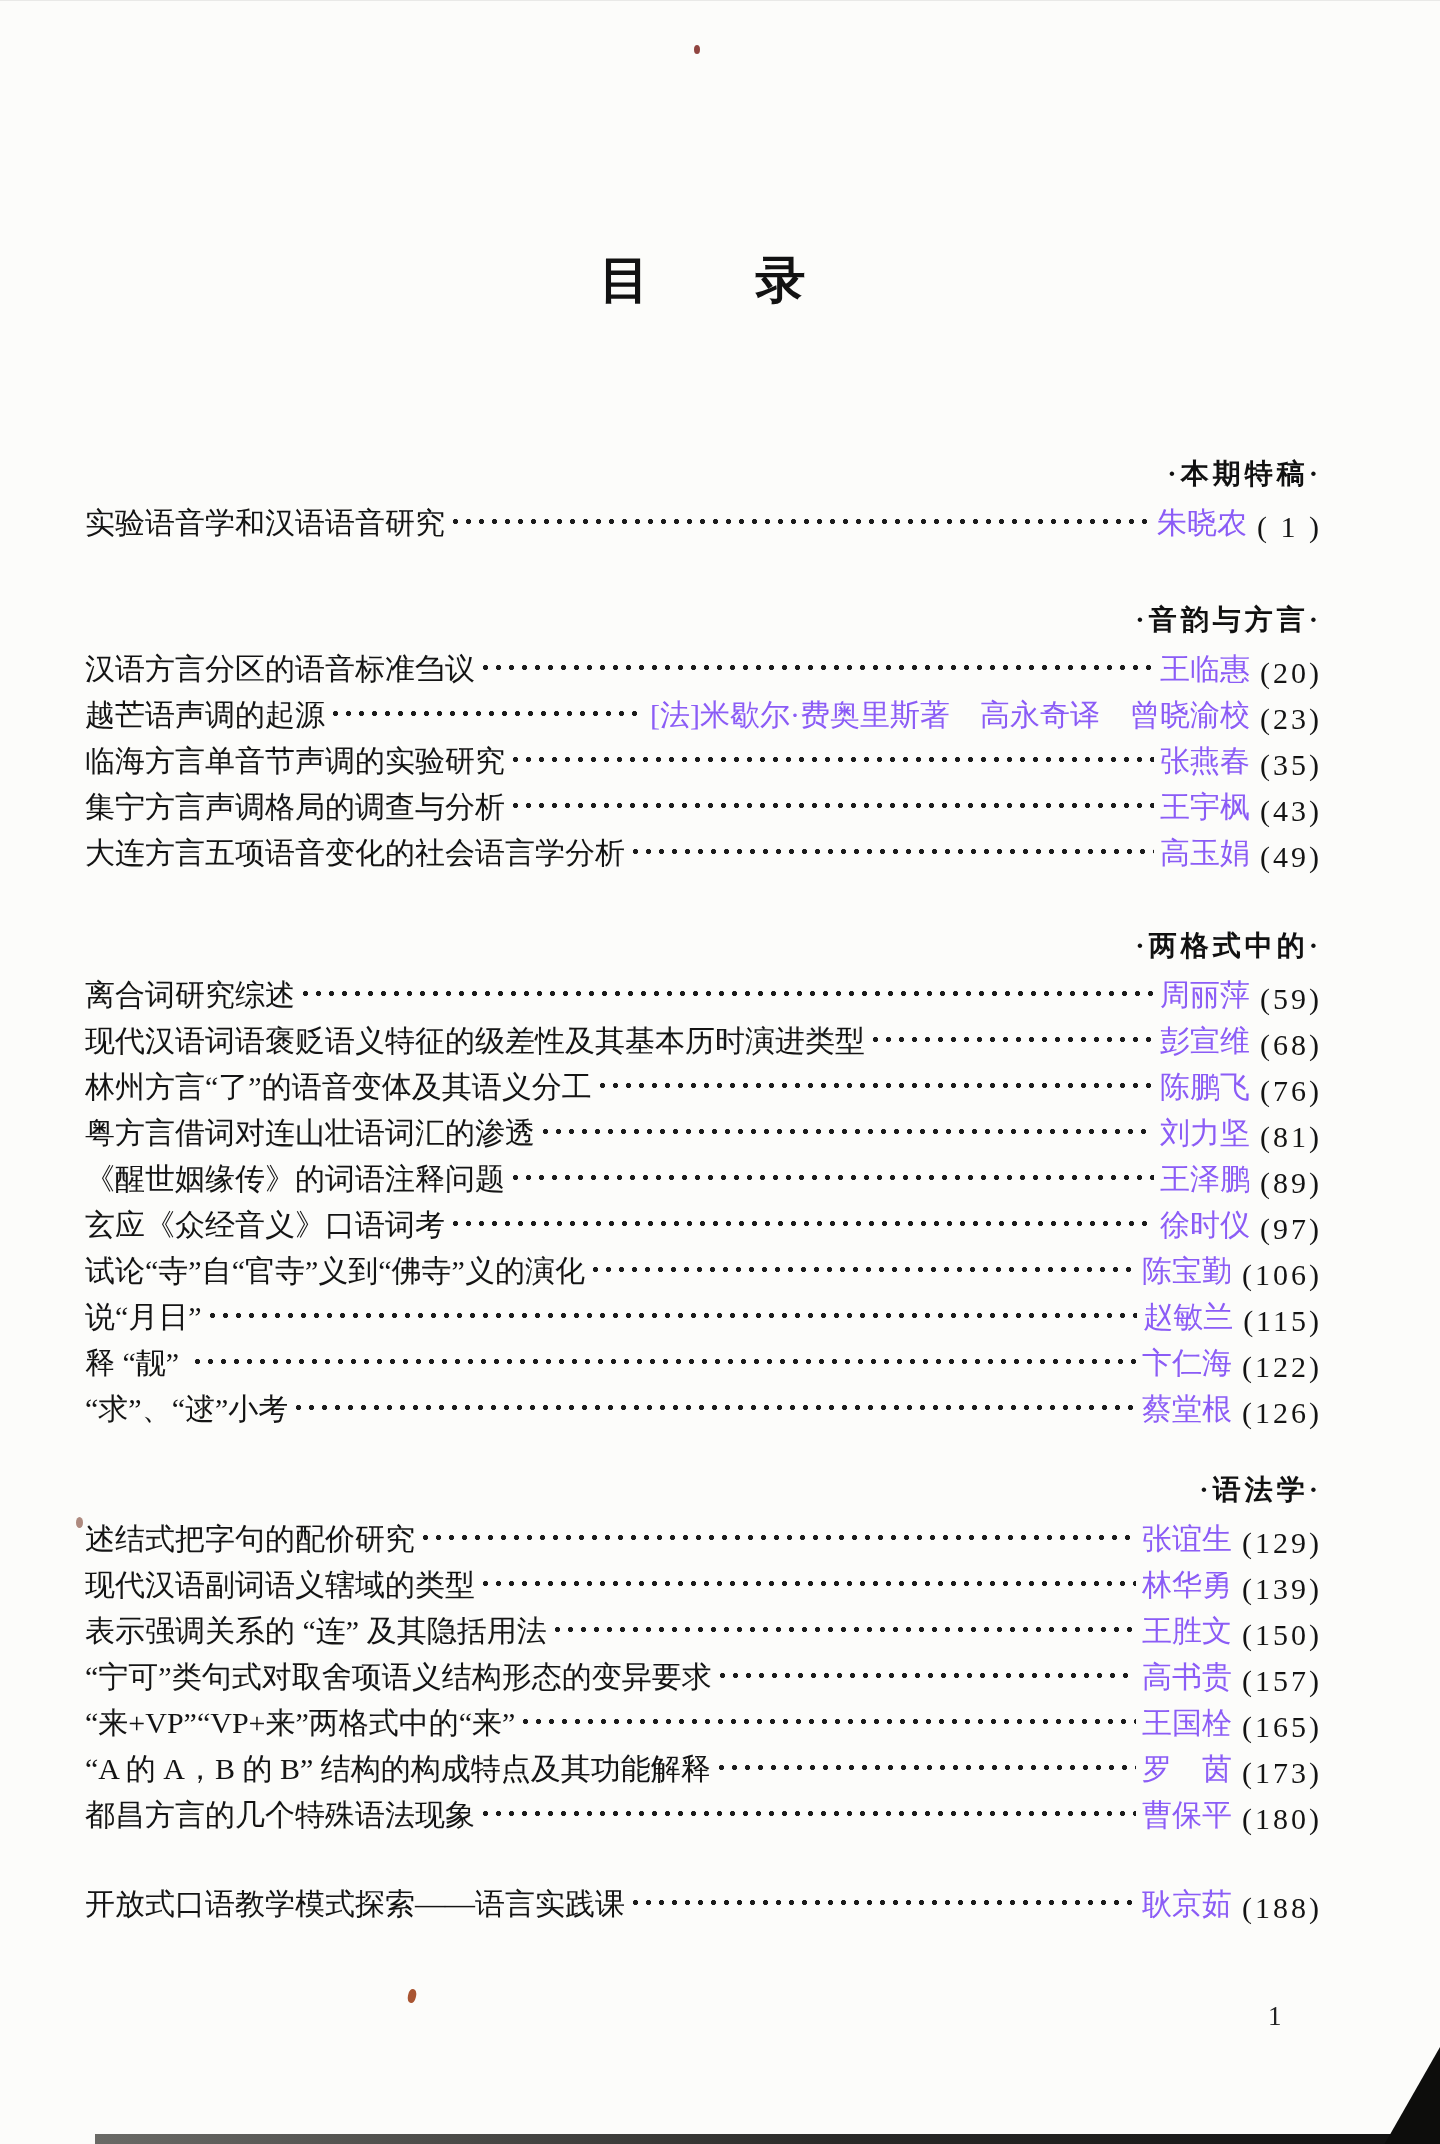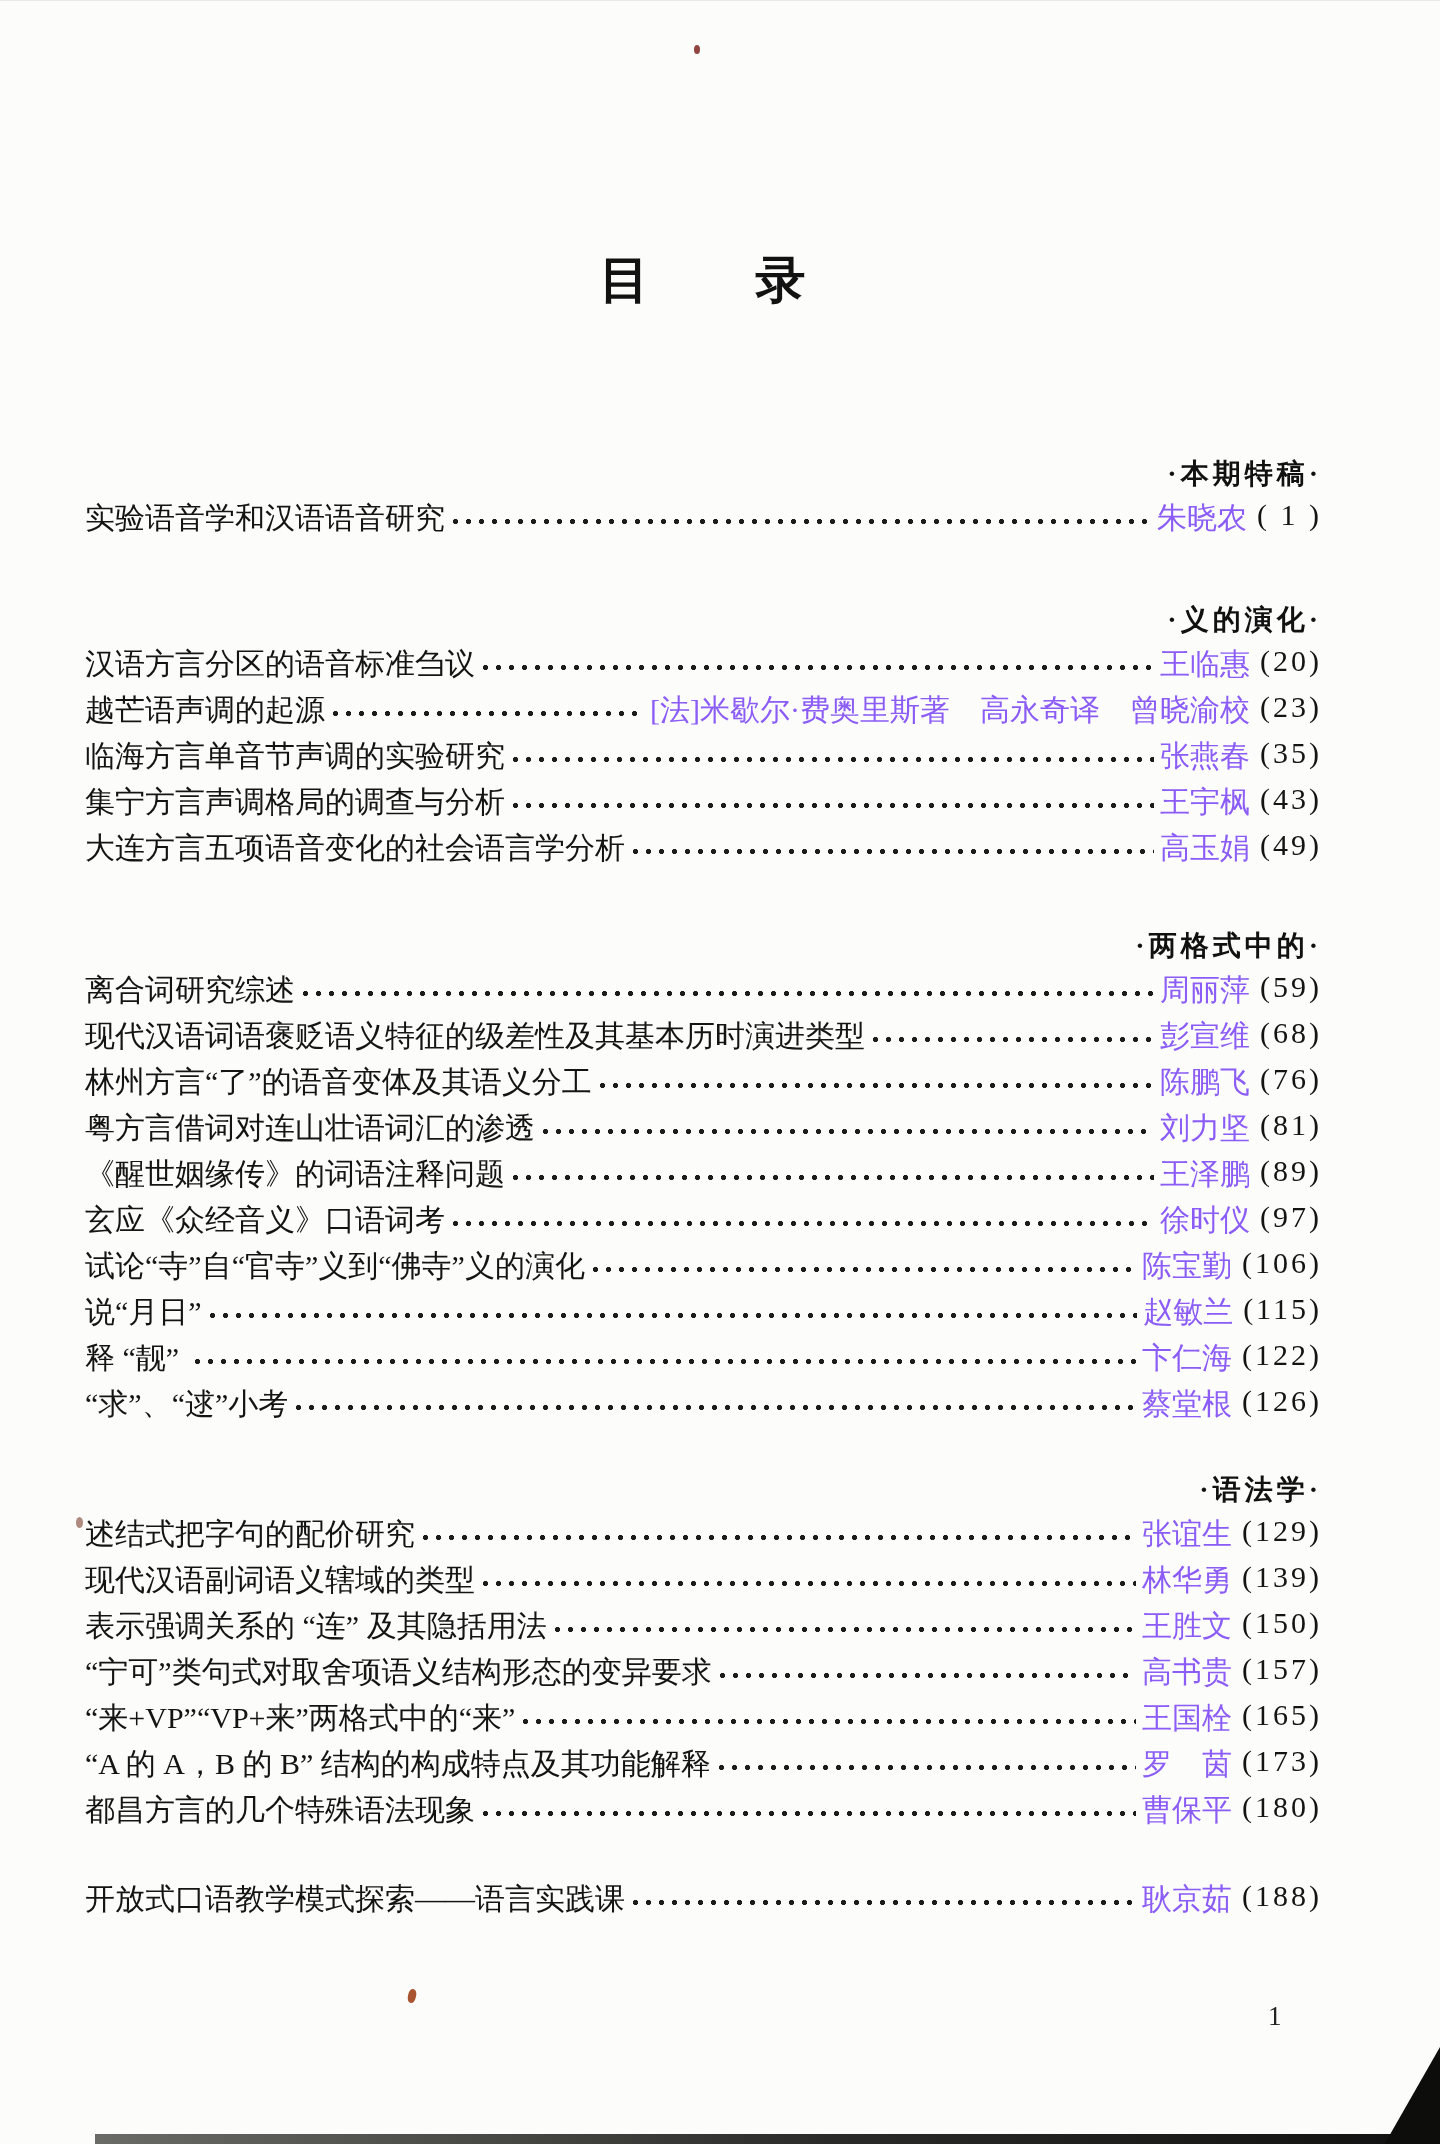--- a/index.html
+++ b/index.html
@@ -36,21 +36,21 @@
     margin:0 0 4px 0;
     text-align:right;
     font-size:28px;
     font-weight:700;
     letter-spacing:4px;
     line-height:40px;
     color:#111;
   }
   .entry{
     display:flex;
-    align-items:flex-start;
+    align-items:flex-end;
     height:46px;
     font-size:30px;
   }
   .entry .t{
     white-space:pre;
     flex:0 0 auto;
     color:#141414;
   }
   .entry .leader{
     flex:1 1 auto;
@@ -120,21 +120,21 @@
         <section>
           <h2 class="sec-header">·本期特稿·</h2>
           <div class="entry">
             <span class="t">实验语音学和汉语语音研究</span>
             <span class="leader"></span>
             <span class="a">朱晓农</span>
             <span class="p">( 1 )</span>
           </div>
         </section>
         <section>
-          <h2 class="sec-header">·义的演化·</h2>
+          <h2 class="sec-header">·音韵与方言·</h2>
           <div class="entry">
             <span class="t">汉语方言分区的语音标准刍议</span>
             <span class="leader"></span>
             <span class="a">王临惠</span>
             <span class="p">(20)</span>
           </div>
           <div class="entry">
             <span class="t">越芒语声调的起源</span>
             <span class="leader"></span>
             <span class="a">[法]米歇尔·费奥里斯著　高永奇译　曾晓渝校</span>

